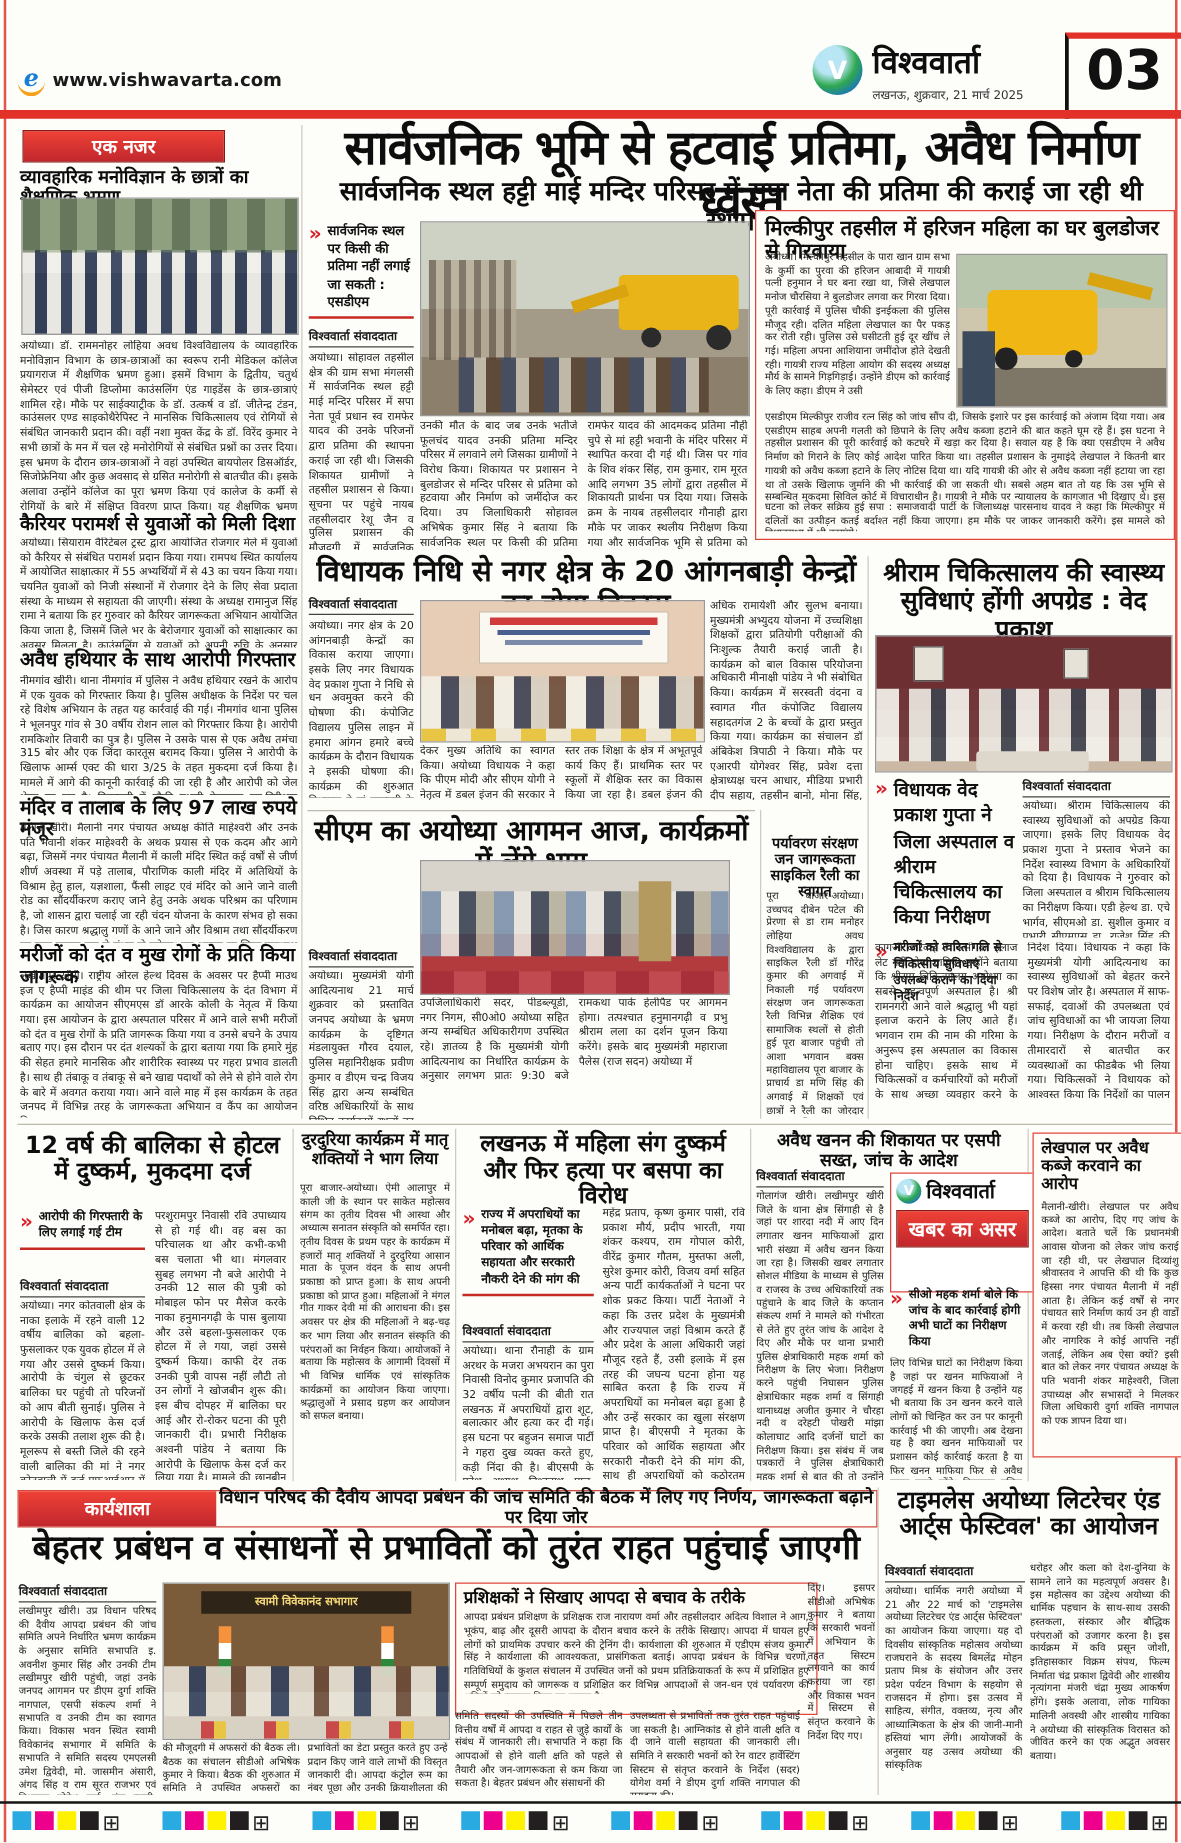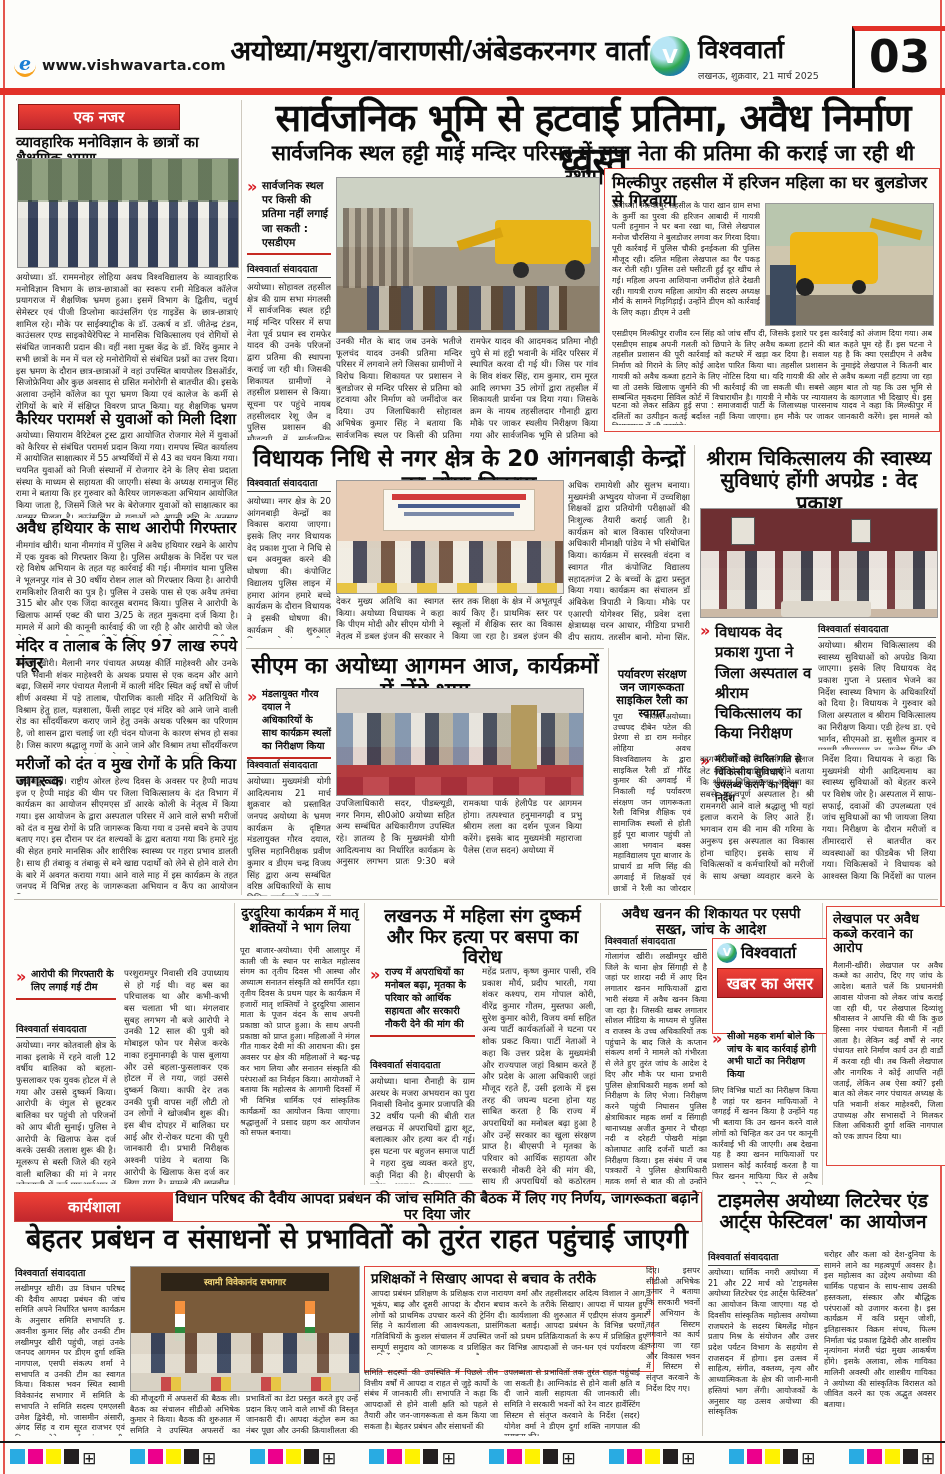--- a/index.html
+++ b/index.html
@@ -31,21 +31,20 @@
 
 <div id="paper">
 
   <div class="edge" style="left:3px;"></div>
   <div class="edge" style="right:3px;"></div>
 
   <div class="abs" style="left:14px;top:52px;display:flex;align-items:center;">
     <span style="display:inline-block;width:22px;height:22px;border-radius:50%;color:#1a7fd4;font:italic bold 19px/22px 'DejaVu Serif',serif;text-align:center;border-bottom:3px solid #f6a01a;">e</span>
     <span style="font-weight:bold;font-size:14.5px;margin-left:6px;">www.vishwavarta.com</span>
   </div>
-  <div class="abs hl" style="left:230px;top:36px;width:420px;font-size:27px;text-align:center;">अयोध्या/मथुरा/वाराणसी/अंबेडकरनगर वार्ता</div>
   <div class="abs" style="left:650px;top:36px;display:flex;">
     <span style="width:40px;height:40px;border-radius:50%;background:radial-gradient(circle at 35% 30%,#b8e6f5 0 30%,#2fa84f 55%,#1b75bb 80%);color:#fff;font:bold 20px/40px 'DejaVu Sans',sans-serif;text-align:center;">V</span>
     <span style="margin-left:8px;">
       <span class="hl" style="font-size:25px;display:block;">विश्ववार्ता</span>
       <span class="mast-sub">लखनऊ,   शुक्रवार, 21 मार्च 2025</span>
     </span>
   </div>
   <div class="abs" style="left:852px;top:26px;width:84px;height:60px;border-top:5px solid #e23128;border-right:5px solid #e23128;border-left:3px solid #111;padding:4px 0 0 14px;">
     <span class="pageno">03</span>
   </div>
@@ -135,24 +134,20 @@
     <div class="bq" style="font-size:9.8px;">मरीजों को त्वरित गति से चिकित्सीय सुविधाएं उपलब्ध कराने का दिया निर्देश</div>
   </div>
   <div class="abs" style="left:818px;top:622px;width:118px;">
     <span class="byline">विश्ववार्ता संवाददाता</span>
   </div>
   <div class="abs bodytxt" style="left:818px;top:640px;width:118px;height:110px;">अयोध्या। श्रीराम चिकित्सालय की स्वास्थ्य सुविधाओं को अपग्रेड किया जाएगा। इसके लिए विधायक वेद प्रकाश गुप्ता ने प्रस्ताव भेजने का निर्देश स्वास्थ्य विभाग के अधिकारियों को दिया है। विधायक ने गुरुवार को जिला अस्पताल व श्रीराम चिकित्सालय का निरीक्षण किया। एडी हेल्थ डा. एचे भार्गव, सीएमओ डा. सुशील कुमार व प्रभारी सीएमएस डा. राजेश सिंह की उपस्थिति में निरीक्षण के दौरान उन्होंने स्वास्थ्य सुविधाओं को और बेहतर करने का निर्देश दिया।   विधायक ने निर्देश दिया कि इमरजेंसी में आने वाले मरीज को तुरंत भर्ती करके उसका इलाज किया जाय। साथ में तीमारदार से कागजी कार्रवाई होती रहे।</div>
   <div class="abs bodytxt colbox2" style="left:700px;top:754px;width:236px;height:140px;">कागजी कार्रवाई में किसी का इलाज लेट नहीं होना चाहिए। उन्होंने बताया कि श्रीराम चिकित्सालय अयोध्या का सबसे महत्वपूर्ण अस्पताल है। श्री रामनगरी आने वाले श्रद्धालु भी यहां इलाज कराने के लिए आते हैं। भगवान राम की नाम की गरिमा के अनुरूप इस अस्पताल का विकास होना चाहिए। इसके साथ में चिकित्सकों व कर्मचारियों को मरीजों के साथ अच्छा व्यवहार करने के निर्देश दिया। विधायक ने कहा कि मुख्यमंत्री योगी आदित्यनाथ का स्वास्थ्य सुविधाओं को बेहतर करने पर विशेष जोर है। अस्पताल में साफ-सफाई, दवाओं की उपलब्धता एवं जांच सुविधाओं का भी जायजा लिया गया। निरीक्षण के दौरान मरीजों व तीमारदारों से बातचीत कर व्यवस्थाओं का फीडबैक भी लिया गया। चिकित्सकों ने विधायक को आश्वस्त किया कि निर्देशों का पालन करते हुए मरीजों को बेहतर सुविधाएं उपलब्ध कराई जाएंगी।</div>
 
   <div class="hrule" style="left:246px;top:648px;width:358px;"></div>
   <div class="abs hl" style="left:246px;top:654px;width:358px;font-size:22px;text-align:center;">सीएम का अयोध्या आगमन आज, कार्यक्रमों में लेंगे भाग</div>
-  <div class="abs" style="left:247px;top:688px;width:84px;">
-    <div class="bq" style="font-size:9.6px;">मंडलायुक्त गौरव दयाल ने अधिकारियों के साथ कार्यक्रम स्थलों का निरीक्षण किया</div>
-    <div class="redrule"></div>
-  </div>
   <div class="abs" style="left:247px;top:758px;width:84px;">
     <span class="byline">विश्ववार्ता संवाददाता</span>
   </div>
   <div class="abs bodytxt" style="left:247px;top:776px;width:84px;height:120px;">अयोध्या। मुख्यमंत्री योगी आदित्यनाथ 21 मार्च शुक्रवार को प्रस्तावित जनपद अयोध्या के भ्रमण कार्यक्रम के दृष्टिगत मंडलायुक्त गौरव दयाल, पुलिस महानिरीक्षक प्रवीण कुमार व डीएम चन्द्र विजय सिंह द्वारा अन्य सम्बंधित वरिष्ठ अधिकारियों के साथ विभिन्न कार्यक्रमों स्थलों का भौतिक निरीक्षण किया गया।   अधिकारियों द्वारा मुख्यमंत्री के कार्यक्रम स्थल राम कथा पार्क व रामकथन सहित अन्य स्थलों का अवलोकन करते हुए सुरक्षा एवं अन्य प्रबन्धों में तैनात मजिस्ट्रेटों व पुलिस अधिकारियों को मुख्यमंत्री की सुरक्षा मानकों को ध्यान में रखते हुए सभी तैयारियों को आज शाम तक अंतिम रूप देने के निर्देश दिये गये। निरीक्षण के दौरान</div>
   <div class="photo" style="left:336px;top:688px;width:246px;height:106px;background:linear-gradient(180deg,#d8d3cb 0 55%,#b33b3e 55% 100%);">
     <div class="abs" style="left:0;top:24px;width:100%;height:52px;background:repeating-linear-gradient(90deg,#7e93ad 0 16px,#e9e6df 16px 30px,#3c4454 30px 44px,#b8b29f 44px 58px);opacity:.9;"></div>
     <div class="abs" style="right:46px;top:16px;width:26px;height:64px;background:#b49a5e;"></div>
     <div class="abs" style="left:0;bottom:0;width:100%;height:18px;background:repeating-linear-gradient(90deg,#a7303a 0 26px,#c04a50 26px 52px);"></div>
   </div>
   <div class="abs bodytxt colbox2" style="left:336px;top:798px;width:246px;height:98px;">उपजिलाधिकारी सदर, पीडब्ल्यूडी, नगर निगम, सी0ओ0 अयोध्या सहित अन्य सम्बंधित अधिकारीगण उपस्थित रहे। ज्ञातव्य है कि मुख्यमंत्री योगी आदित्यनाथ का निर्धारित कार्यक्रम के अनुसार लगभग प्रातः 9:30 बजे रामकथा पार्क हेलीपैड पर आगमन होगा। तत्पश्चात हनुमानगढ़ी व प्रभु श्रीराम लला का दर्शन पूजन किया करेंगे। इसके बाद मुख्यमंत्री महाराजा पैलेस (राज सदन) अयोध्या में</div>
@@ -162,20 +157,21 @@
   <div class="abs bodytxt-sm" style="left:613px;top:712px;width:78px;height:182px;">पूरा बाजार-अयोध्या। उच्चपद दीबेन पटेल की प्रेरणा से डा राम मनोहर लोहिया अवध विश्वविद्यालय के द्वारा साइकिल रैली डॉ गौरेंद्र कुमार की अगवाई में निकाली गई पर्यावरण संरक्षण जन जागरूकता रैली विभिन्न शैक्षिक एवं सामाजिक स्थलों से होती हुई पूरा बाजार पहुंची तो आशा भगवान बक्स महाविद्यालय पूरा बाजार के प्राचार्य डा मणि सिंह की अगवाई में शिक्षकों एवं छात्रों ने रैली का जोरदार स्वागत किया। भगवान बक्स सिंह महाविद्यालय के आचार्य डॉ नीलमणि सिंह ने पर्यावरण संरक्षण जन जागरूकता रैली की सराहना करते हुए कहा कि इससे समाज को नई दिशा मिलेगी। इस अवसर पर आशा भगवान बक्श सिंह महाविद्यालय के शिक्षकों में डॉ प्रताप सिंह, डॉ गोपाल श्रीवास्तव, डॉ प्रताप सिंह पवन कुमार सिंह ने रैली में शामिल लोगों का माल्यार्पण कर जोरदार स्वागत किया।</div>
   <div class="abs bodytxt" style="left:598px;top:640px;width:92px;height:0;overflow:hidden;"></div>
   <div class="abs bodytxt colbox2" style="left:247px;top:896px;width:0;height:0;"></div>
 
   <div class="hrule" style="left:14px;top:899px;width:924px;"></div>
   <div class="vrule" style="left:234px;top:903px;height:282px;"></div>
   <div class="vrule" style="left:364px;top:903px;height:282px;"></div>
   <div class="vrule" style="left:600px;top:903px;height:282px;"></div>
   <div class="vrule" style="left:822px;top:903px;height:282px;"></div>
 
+  <div class="abs hl" style="left:15px;top:906px;width:214px;font-size:19px;text-align:center;">12 वर्ष की बालिका से होटल में दुष्कर्म, मुकदमा दर्ज</div>
   <div class="abs" style="left:16px;top:968px;width:100px;">
     <div class="bq" style="font-size:9.6px;">आरोपी की गिरफ्तारी के लिए लगाई गई टीम</div>
     <div class="redrule"></div>
   </div>
   <div class="abs" style="left:16px;top:1022px;width:100px;">
     <span class="byline">विश्ववार्ता संवाददाता</span>
   </div>
   <div class="abs bodytxt" style="left:16px;top:1040px;width:100px;height:144px;">अयोध्या। नगर कोतवाली क्षेत्र के नाका इलाके में रहने वाली 12 वर्षीय बालिका को बहला-फुसलाकर एक युवक होटल में ले गया और उससे दुष्कर्म किया। आरोपी के चंगुल से छूटकर बालिका घर पहुंची तो परिजनों को आप बीती सुनाई। पुलिस ने आरोपी के खिलाफ केस दर्ज करके उसकी तलाश शुरू की है।   मूलरूप से बस्ती जिले की रहने वाली बालिका की मां ने नगर कोतवाली में दर्ज एफआईआर में बताया कि उनके पति प्राइवेट नौकरी करते हैं। यह लोग नाका क्षेत्र में रहते हैं। बस्ती से बस से आते-जाते उनकी पहचान बर्ली के ही</div>
   <div class="abs bodytxt" style="left:124px;top:968px;width:105px;height:216px;">परशुरामपुर निवासी रवि उपाध्याय से हो गई थी। वह बस का परिचालक था और कभी-कभी बस चलाता भी था। मंगलवार सुबह लगभग नौ बजे आरोपी ने उनकी 12 साल की पुत्री को मोबाइल फोन पर मैसेज करके नाका हनुमानगढ़ी के पास बुलाया और उसे बहला-फुसलाकर एक होटल में ले गया, जहां उससे दुष्कर्म किया। काफी देर तक उनकी पुत्री वापस नहीं लौटी तो उन लोगों ने खोजबीन शुरू की। इस बीच दोपहर में बालिका घर आई और रो-रोकर घटना की पूरी जानकारी दी। प्रभारी निरीक्षक अश्वनी पांडेय ने बताया कि आरोपी के खिलाफ केस दर्ज कर लिया गया है। मामले की छानबीन की जा रही है। आरोपी की गिरफ्तारी के लिए टीम लगाई गई है। पीड़िता का मेडिकल परीक्षण कराया गया है, उसकी तबियत अब सामान्य है।</div>
 

